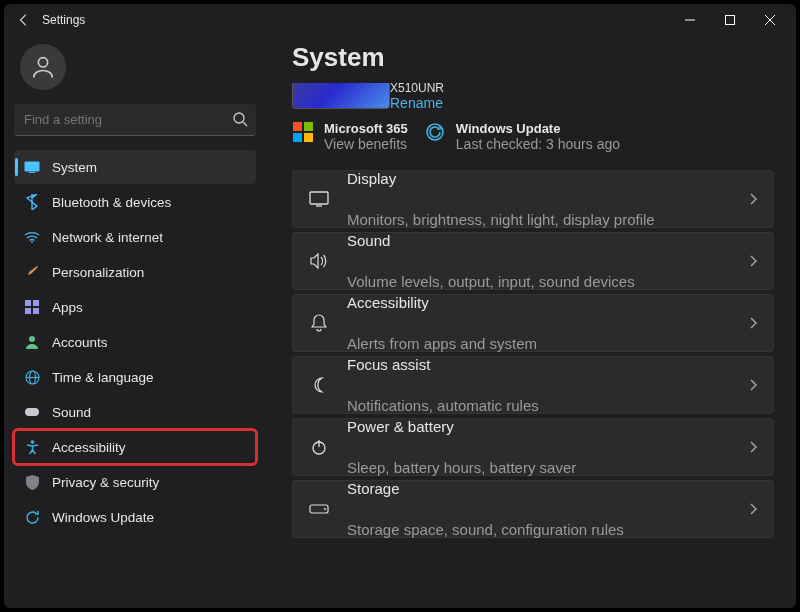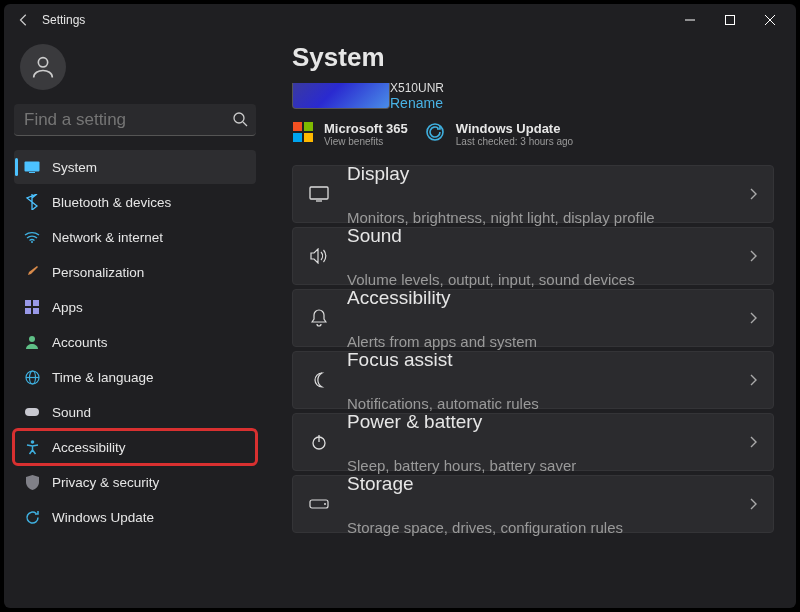--- a/index.html
+++ b/index.html
@@ -8,45 +8,45 @@
 .titlebar { height: 32px; display: flex; align-items: center; padding: 0 6px; }
 .back-btn { width: 28px; height: 28px; display: flex; align-items: center; justify-content: center; color: #ccc; cursor: pointer; }
 .title { font-size: 12px; margin-left: 4px; }
 .win-controls { margin-left: auto; display: flex; }
 .win-btn { width: 40px; height: 28px; display: flex; align-items: center; justify-content: center; color: #fff; }
 .body { flex: 1; display: flex; overflow: hidden; }
 .sidebar { width: 262px; padding: 0 10px 10px 10px; display: flex; flex-direction: column; }
 .user { display: flex; align-items: center; gap: 10px; padding: 8px 6px 14px 6px; }
 .avatar { width: 46px; height: 46px; border-radius: 50%; background: #3a3a3d; display: flex; align-items: center; justify-content: center; }
 .search { position: relative; margin-bottom: 14px; }
-.search input { width: 100%; height: 32px; background: #2a2a2d; border: none; border-bottom: 1px solid #555; border-radius: 4px; color: #ccc; padding: 0 30px 0 10px; font-size: 17px; outline: none; }
+.search input { width: 100%; height: 32px; background: #2a2a2d; border: none; border-bottom: 1px solid #555; border-radius: 4px; color: #ccc; padding: 0 30px 0 10px; font-size: 13px; outline: none; }
 .search .sicon { position: absolute; right: 8px; top: 7px; color: #ccc; }
 .nav { display: flex; flex-direction: column; gap: 1px; }
 .nav-item { display: flex; align-items: center; height: 34px; padding: 0 10px; border-radius: 4px; gap: 12px; cursor: pointer; position: relative; }
 .nav-item.selected { background: #2d2d30; }
 .nav-item.selected::before { content:""; position:absolute; left:1px; top:8px; bottom:8px; width:3px; background:#4cc2ff; border-radius:2px; }
 .nav-item.highlight { outline: 3px solid #d83030; outline-offset: -1px; }
 .nav-icon { width: 16px; height: 16px; display: flex; align-items: center; justify-content: center; }
 .nav-label { font-size: 13.5px; }
 .main { flex: 1; padding: 6px 22px 10px 26px; overflow: hidden; position: relative; }
 .page-title { font-size: 26px; font-weight: 600; margin-bottom: 8px; }
 .device-row { display: flex; align-items: center; gap: 0; margin-bottom: 6px; }
 .device-img { width: 98px; height: 26px; background: linear-gradient(135deg, #3a3aa0 0%, #2a2ad0 40%, #4a8de8 100%); border: 1px solid #555; border-top: none; border-radius: 0 0 4px 4px; }
 .device-info .dn { font-size: 12px; color:#ddd; }
 .device-info .rn { font-size: 14px; color: #49b3e6; cursor:pointer; }
 .info-row { display: flex; gap: 16px; margin: 10px 0 18px 0; }
 .info-card { display: flex; gap: 10px; align-items: flex-start; }
 .info-icon { width: 22px; height: 22px; display:flex;align-items:center;justify-content:center;}
 .info-text .it { font-size: 13px; font-weight:600; }
-.info-text .is { font-size: 10px; color: #9a9a9a; }
+.info-text .is { font-size: 14px; color: #9a9a9a; }
 .settings-list { display: flex; flex-direction: column; gap: 4px; }
 .setting-item { background: #2b2b2e; border: 1px solid #343437; border-radius: 4px; height: 58px; display: flex; align-items: center; padding: 0 16px; gap: 18px; cursor:pointer; }
 .setting-icon { width: 20px; height: 20px; display:flex;align-items:center;justify-content:center; color:#ddd;}
 .setting-text { flex: 1; }
-.setting-text .st { font-size: 19px; }
+.setting-text .st { font-size: 15px; }
 .setting-text .ss { font-size: 15px; color: #9a9a9a; margin-top: 24px; }
 .chev { color: #aaa; }
 svg { display: block; }
 </style>
 </head>
 <body>
 
 <div class="window">
   <div class="titlebar">
     <div class="back-btn">
@@ -321,21 +321,21 @@
         </div>
         <div class="setting-item">
           <div class="setting-icon">
               <svg width="20" height="10" viewBox="0 0 20 10">
                 <rect x="1" y="1" width="18" height="8" rx="2" stroke="#ddd" stroke-width="1.2" fill="none"></rect>
                 <circle cx="16" cy="5" r="1" fill="#ddd"></circle>
               </svg>
             </div>
           <div class="setting-text">
               <div class="st">Storage</div>
-              <div class="ss">Storage space, drives, configuration rules</div>
+              <div class="ss">Storage space, sound, configuration rules</div>
             </div>
           <div class="chev">
               <svg width="8" height="12" viewBox="0 0 8 12">
                 <path d="M2 1l5 5-5 5" stroke="#aaa" stroke-width="1.4" fill="none"></path>
               </svg>
             </div>
         </div>
       </div>
     </div>
   </div>

